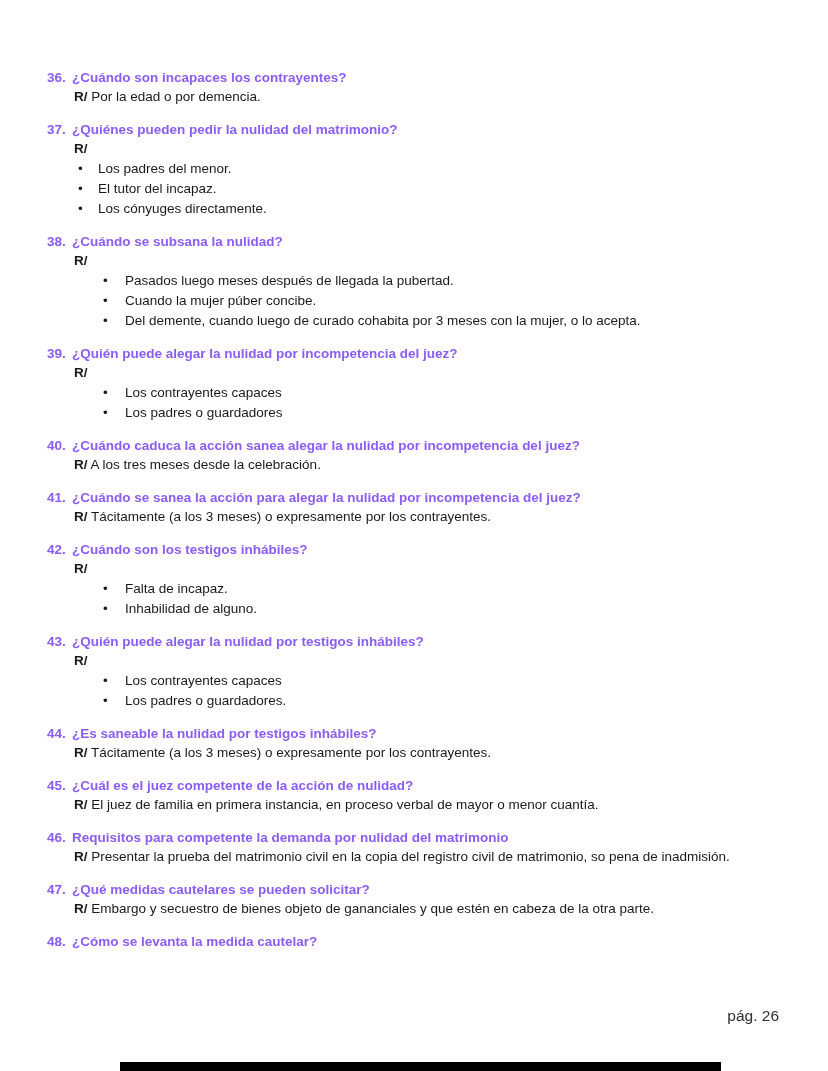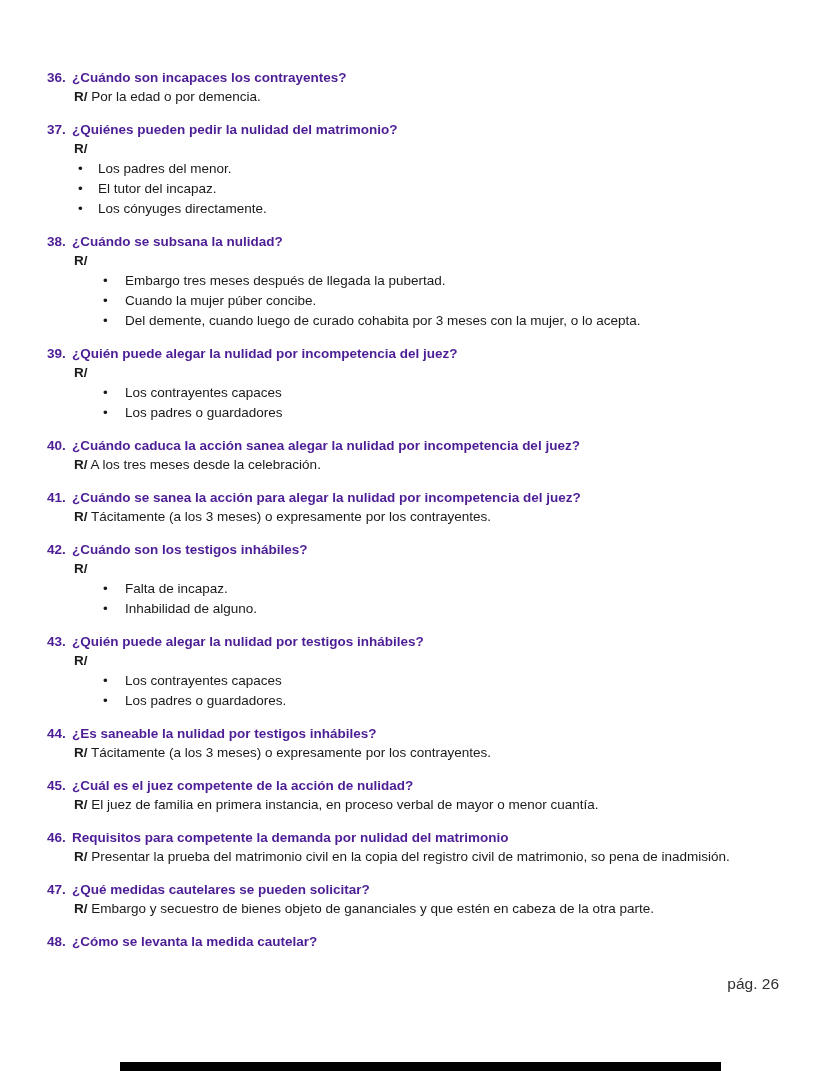--- a/index.html
+++ b/index.html
@@ -18,21 +18,21 @@
     line-height: 19px;
   }
   .content {
     padding: 68px 48px 0 47px;
   }
   .q-block {
     margin-bottom: 14px;
   }
   .q-line {
     display: flex;
-    color: #4c1d95;
+    color: #8b5cf6;
     font-weight: bold;
   }
   .q-number {
     flex: 0 0 25px;
     width: 25px;
   }
   .q-text {
     flex: 1;
   }
   .answer {
@@ -61,21 +61,21 @@
   }
   ul.bullets li::before {
     content: "\2022";
     position: absolute;
     left: 0;
     top: 0;
   }
   .page-number {
     position: absolute;
     right: 49px;
-    bottom: 78px;
+    bottom: 46px;
     font-size: 15.5px;
     color: #303030;
   }
   .page-edge {
     position: absolute;
     left: 120px;
     bottom: 0;
     width: 601px;
     height: 9px;
     background: #000000;
@@ -111,21 +111,21 @@
   </div>
 
   <div class="q-block">
     <div class="q-line">
       <span class="q-number">38.</span>
       <span class="q-text">¿Cuándo se subsana la nulidad?</span>
     </div>
     <div class="answer">
       <span class="answer-prefix">R/</span>
     <ul class="bullets indent-2">
-            <li>Embargo tres meses después de llegada la pubertad.</li>
+            <li>Pasados luego meses después de llegada la pubertad.</li>
             <li>Cuando la mujer púber concibe.</li>
             <li>Del demente, cuando luego de curado cohabita por 3 meses con la mujer, o lo acepta.</li>
           </ul></div>
   </div>
 
   <div class="q-block">
     <div class="q-line">
       <span class="q-number">39.</span>
       <span class="q-text">¿Quién puede alegar la nulidad por incompetencia del juez?</span>
     </div>

